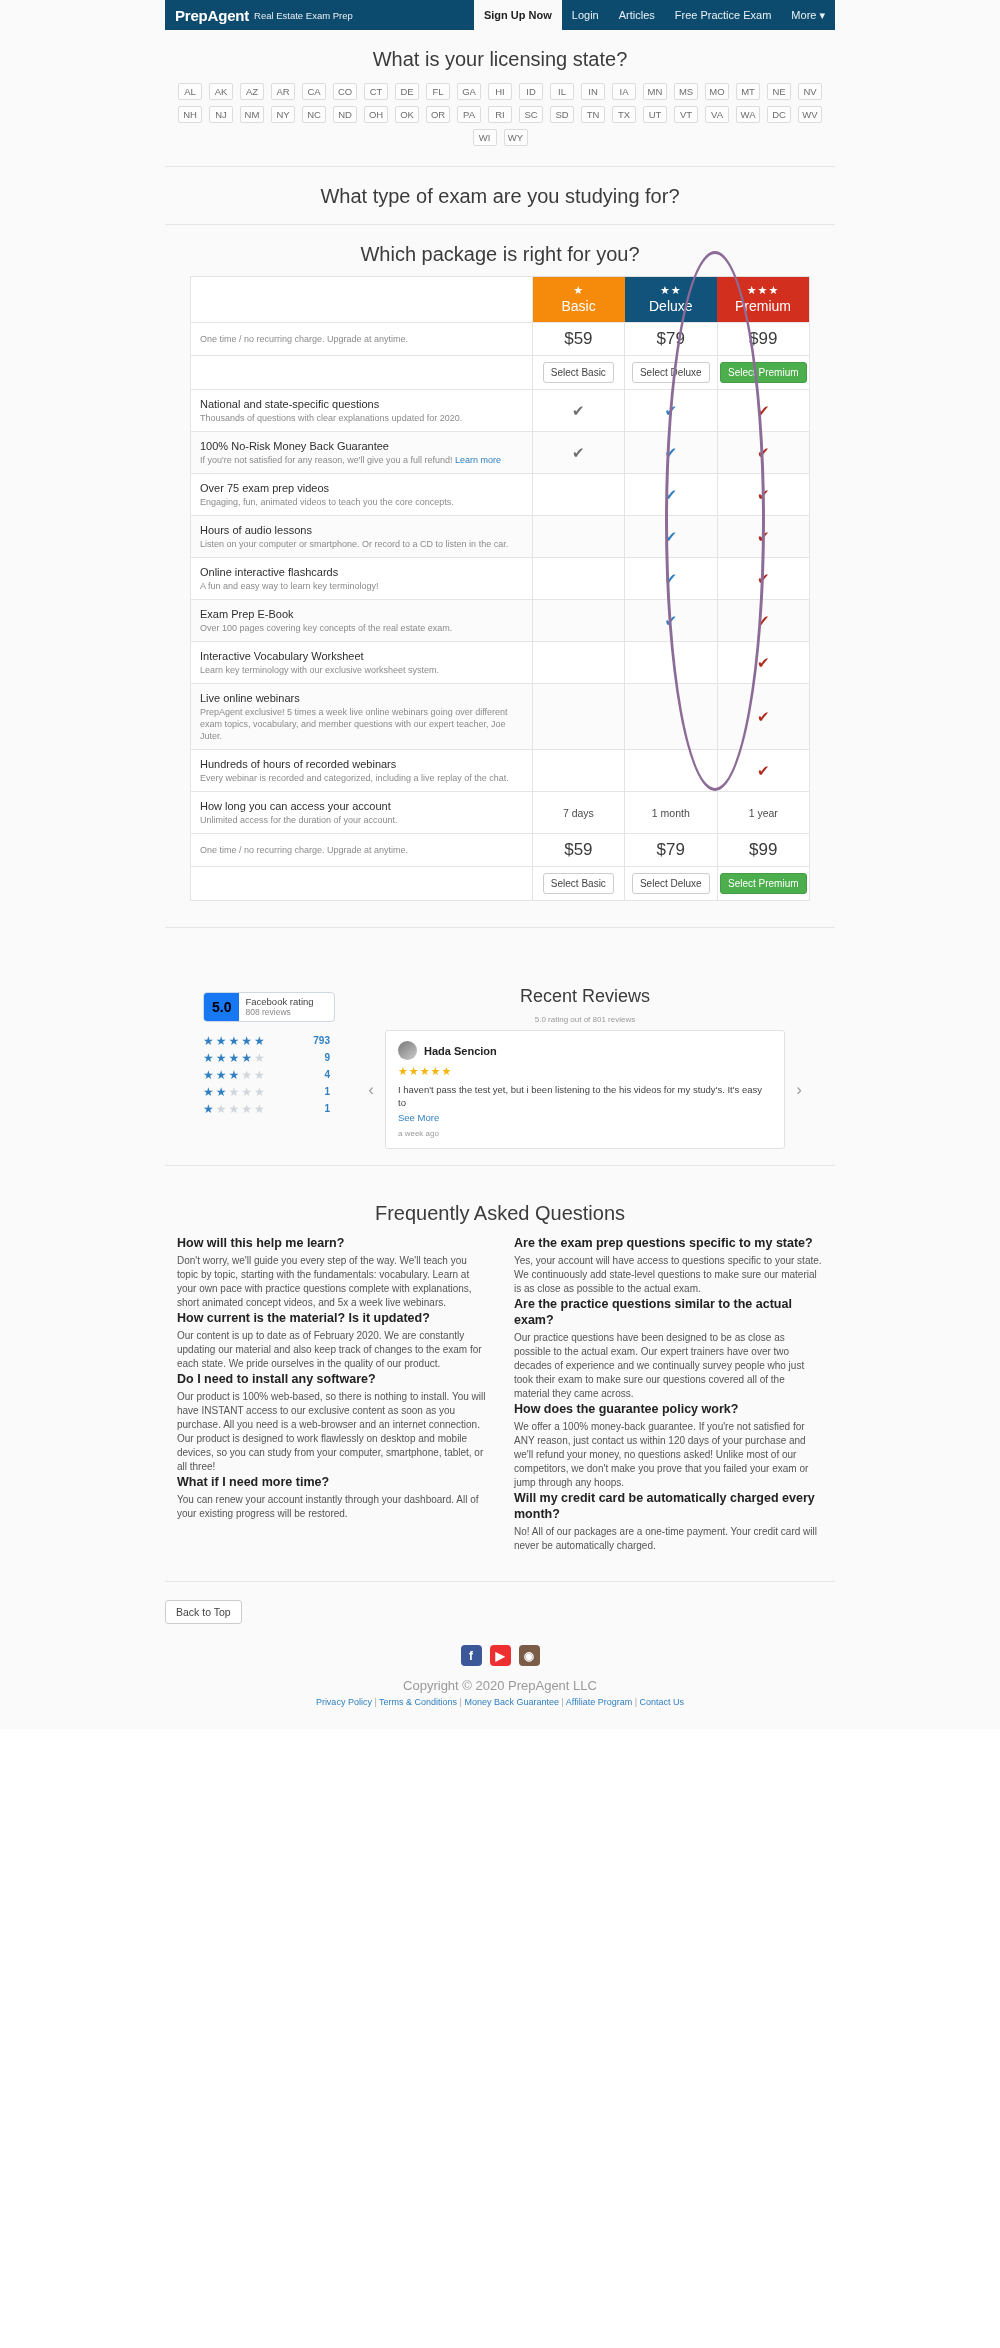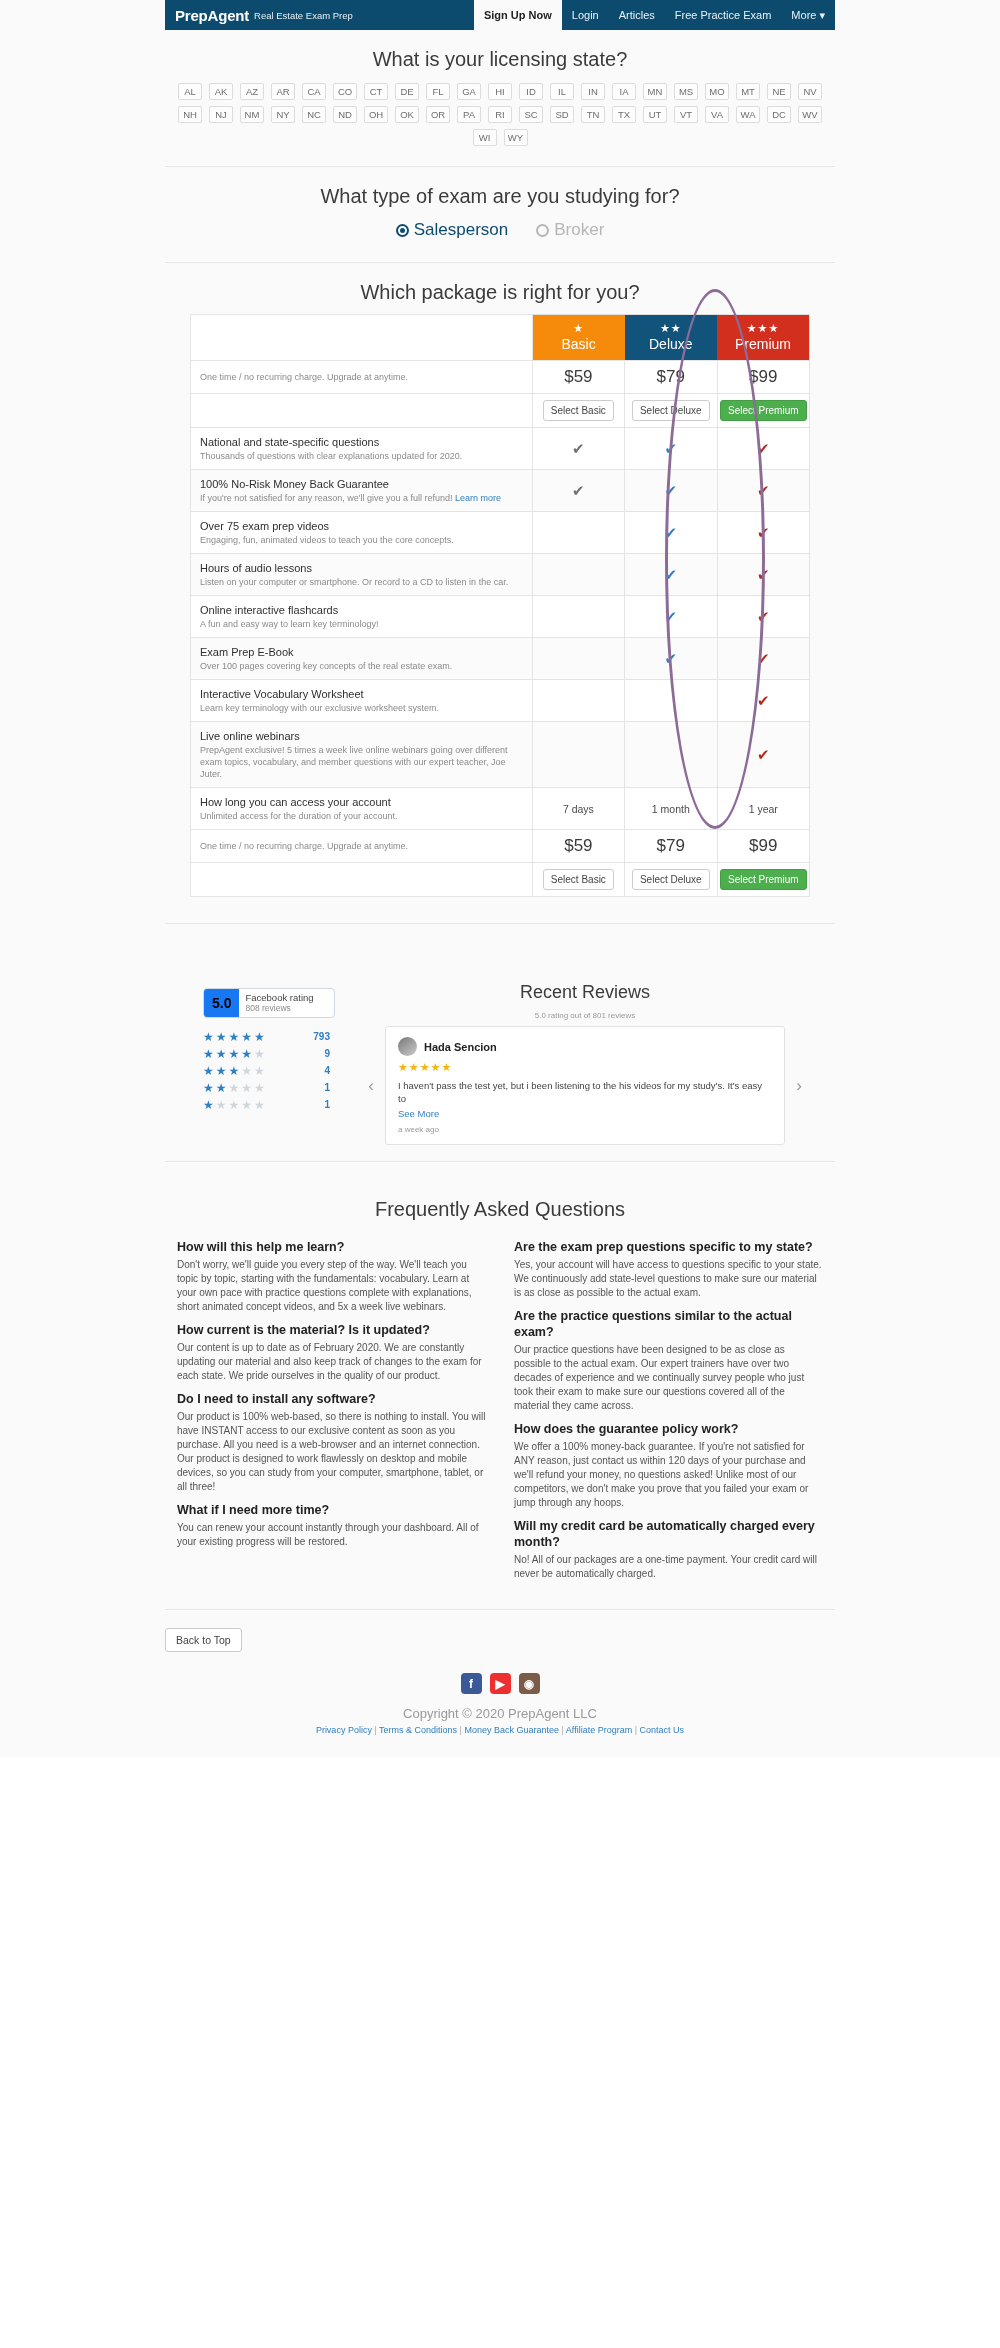--- a/index.html
+++ b/index.html
@@ -99,21 +99,21 @@
   .rev-name { font-size:11px; font-weight:bold; color:#222; }
   .rev-stars { color:#f5b50a; font-size:11px; letter-spacing:1px; margin:5px 0 5px; }
   .rev-text { font-size:9.5px; color:#444; line-height:13px; }
   .rev-more { font-size:9.5px; color:#2f7fc1; margin-top:3px; }
   .rev-time { font-size:8px; color:#9a9a9a; margin-top:6px; }
 
   
   .faq { padding:18px 0 10px; }
   .faq-cols { display:flex; gap:28px; padding:0 12px; }
   .faq-col { flex:1; }
-  .faq-q { font-size:12.5px; font-weight:bold; color:#222; margin-top:8px; line-height:16px; }
+  .faq-q { font-size:12.5px; font-weight:bold; color:#222; margin-top:0; line-height:16px; }
   .faq-a { font-size:10px; color:#555; line-height:14px; margin-top:3px; }
 
   
   .backtotop { text-align:left; padding:22px 0 18px; }
   .backtotop span { border:1px solid #ccc; background:#fff; font-size:10.5px; padding:5px 10px; border-radius:3px; color:#444; }
   .socials { display:flex; justify-content:center; gap:8px; padding:8px 0 10px; }
   .soc { width:21px; height:21px; border-radius:4px; display:flex; align-items:center; justify-content:center;
          color:#fff; font-size:12px; font-weight:bold; }
   .soc-fb { background:#3b5998; }
   .soc-yt { background:#ed2f2f; }
@@ -186,32 +186,20 @@
         <div class="state-btn">VA</div>
         <div class="state-btn">WA</div>
         <div class="state-btn">DC</div>
         <div class="state-btn">WV</div>
         <div class="state-btn">WI</div>
         <div class="state-btn">WY</div>
       </div>
     <div class="divider"></div>
 
     <div class="sec-title">What type of exam are you studying for?</div>
-    <div class="exam-types" id="exam-types">
-        <div class="exam-opt on">
-          <span class="radio">
-            <span class="dot"></span>
-          </span>
-          <span>Salesperson</span>
-        </div>
-        <div class="exam-opt off">
-          <span class="radio"></span>
-          <span>Broker</span>
-        </div>
-      </div>
     <div class="divider"></div>
 
     <div class="sec-title">Which package is right for you?</div>
   </div>
 
   <div class="price-wrap">
     <table class="pricing">
       <tbody id="pricing-body">
           <tr>
             <td class="col-feat"></td>
@@ -306,20 +294,29 @@
               <div class="feat-sub">Learn key terminology with our exclusive worksheet system.</div>
             </td>
             <td class="col-plan"></td>
             <td class="col-plan"></td>
             <td class="col-plan"><span class="chk chk-red">✔</span></td>
           </tr>
           <tr class="row-alt">
             <td class="col-feat">
               <div class="feat-title">Live online webinars</div>
               <div class="feat-sub">PrepAgent exclusive! 5 times a week live online webinars going over different exam topics, vocabulary, and member questions with our expert teacher, Joe Juter.</div>
+            </td>
+            <td class="col-plan"></td>
+            <td class="col-plan"></td>
+            <td class="col-plan"><span class="chk chk-red">✔</span></td>
+          </tr>
+          <tr class="">
+            <td class="col-feat">
+              <div class="feat-title">Hundreds of hours of recorded webinars</div>
+              <div class="feat-sub">Every webinar is recorded and categorized, including a live replay of the chat.</div>
             </td>
             <td class="col-plan"></td>
             <td class="col-plan"></td>
             <td class="col-plan"><span class="chk chk-red">✔</span></td>
           </tr>
           <tr>
             <td class="col-feat">
               <div class="feat-title">How long you can access your account</div>
               <div class="feat-sub">Unlimited access for the duration of your account.</div>
             </td>

